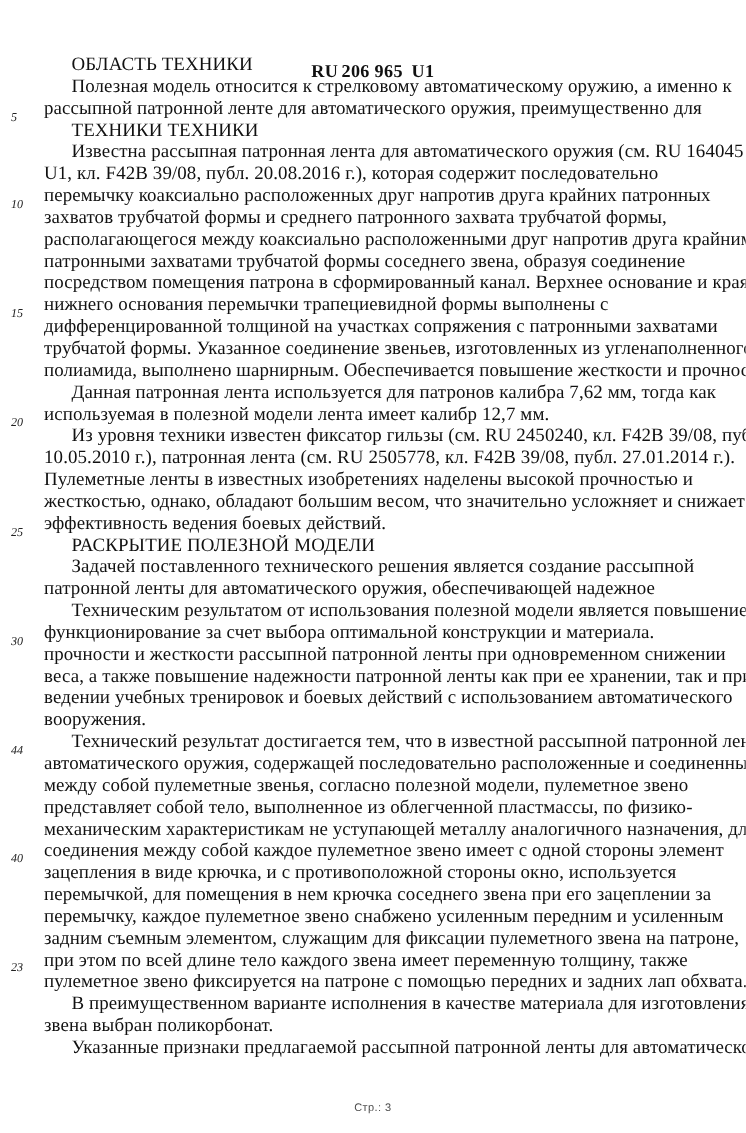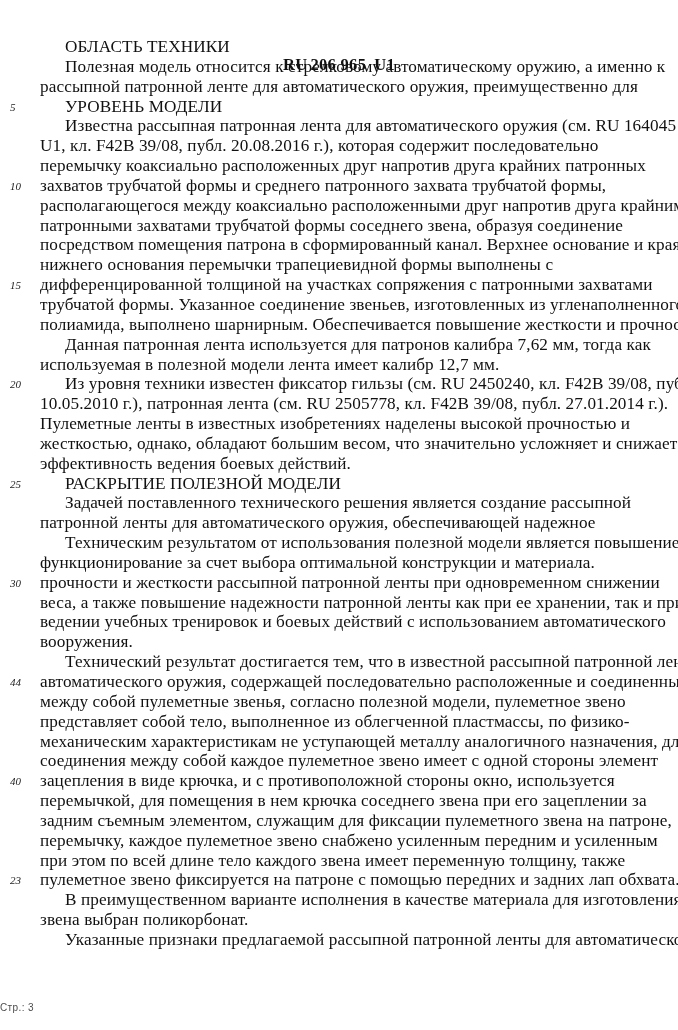--- a/index.html
+++ b/index.html
@@ -45,33 +45,34 @@
     position: absolute;
     left: 10px;
     top: 4px;
     font-style: italic;
     font-size: 11px;
     color: #222222;
   }
   .line .txt {
     position: absolute;
     left: 40px;
-    top: 0;
+    top: 12px;
     font-size: 17.2px;
     line-height: 19.85px;
     letter-spacing: 0.1px;
   }
   .line.indent .txt {
     left: 65px;
   }
   .page-footer {
     position: absolute;
     top: 1002px;
     left: 0;
     width: 100%;
+    text-align: center;
     font-family: "Liberation Sans", "DejaVu Sans", sans-serif;
     font-size: 10px;
     color: #4c4c4c;
     letter-spacing: 0.4px;
   }
 </style>
 </head>
 <body>
 
 <div class="page">
@@ -90,21 +91,21 @@
       <div class="line indent">
       <span class="num"></span>
       <span class="txt">Полезная модель относится к стрелковому автоматическому оружию, а именно к</span>
     </div>
       <div class="line">
       <span class="num"></span>
       <span class="txt">рассыпной патронной ленте для автоматического оружия, преимущественно для</span>
     </div>
       <div class="line indent heading">
       <span class="num">5</span>
-      <span class="txt">УРОВЕНЬ МОДЕЛИ</span>
+      <span class="txt">ТЕХНИКИ ТЕХНИКИ</span>
     </div>
       <div class="line indent">
       <span class="num"></span>
       <span class="txt">Известна рассыпная патронная лента для автоматического оружия (см. RU 164045</span>
     </div>
       <div class="line">
       <span class="num"></span>
       <span class="txt">U1, кл. F42B 39/08, публ. 20.08.2016 г.), которая содержит последовательно</span>
     </div>
       <div class="line">
@@ -234,25 +235,25 @@
       <div class="line">
       <span class="num">40</span>
       <span class="txt">зацепления в виде крючка, и с противоположной стороны окно, используется</span>
     </div>
       <div class="line">
       <span class="num"></span>
       <span class="txt">перемычкой, для помещения в нем крючка соседнего звена при его зацеплении за</span>
     </div>
       <div class="line">
       <span class="num"></span>
+      <span class="txt">перемычку, каждое пулеметное звено снабжено усиленным передним и усиленным</span>
+    </div>
+      <div class="line">
+      <span class="num"></span>
       <span class="txt">задним съемным элементом, служащим для фиксации пулеметного звена на патроне,</span>
-    </div>
-      <div class="line">
-      <span class="num"></span>
-      <span class="txt">перемычку, каждое пулеметное звено снабжено усиленным передним и усиленным</span>
     </div>
       <div class="line">
       <span class="num"></span>
       <span class="txt">при этом по всей длине тело каждого звена имеет переменную толщину, также</span>
     </div>
       <div class="line">
       <span class="num">23</span>
       <span class="txt">пулеметное звено фиксируется на патроне с помощью передних и задних лап обхвата.</span>
     </div>
       <div class="line indent">

